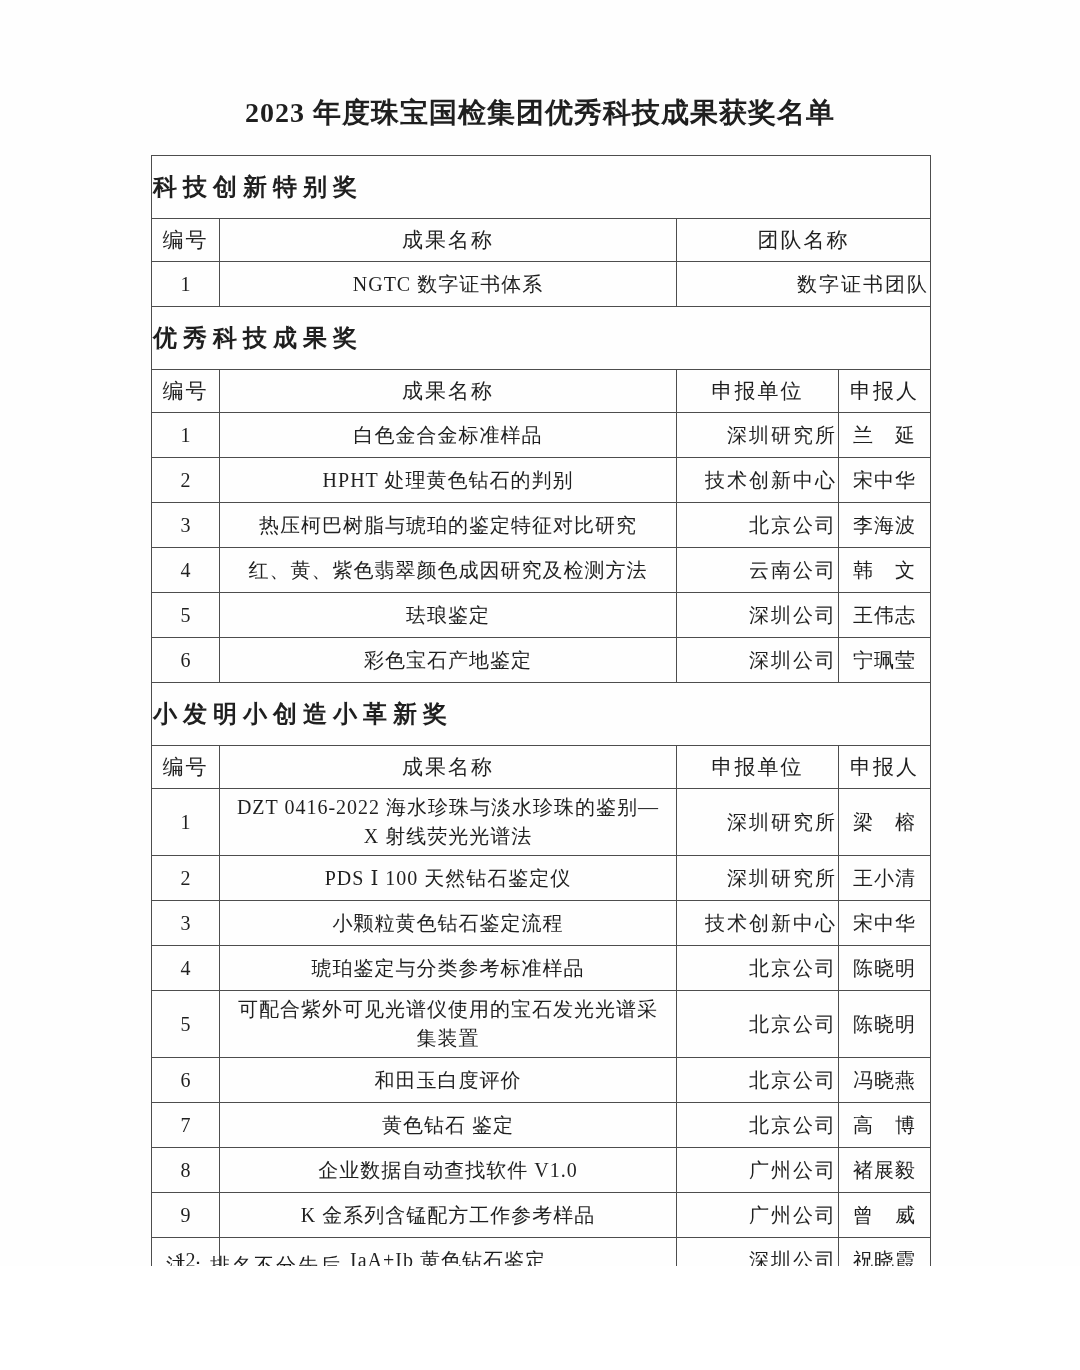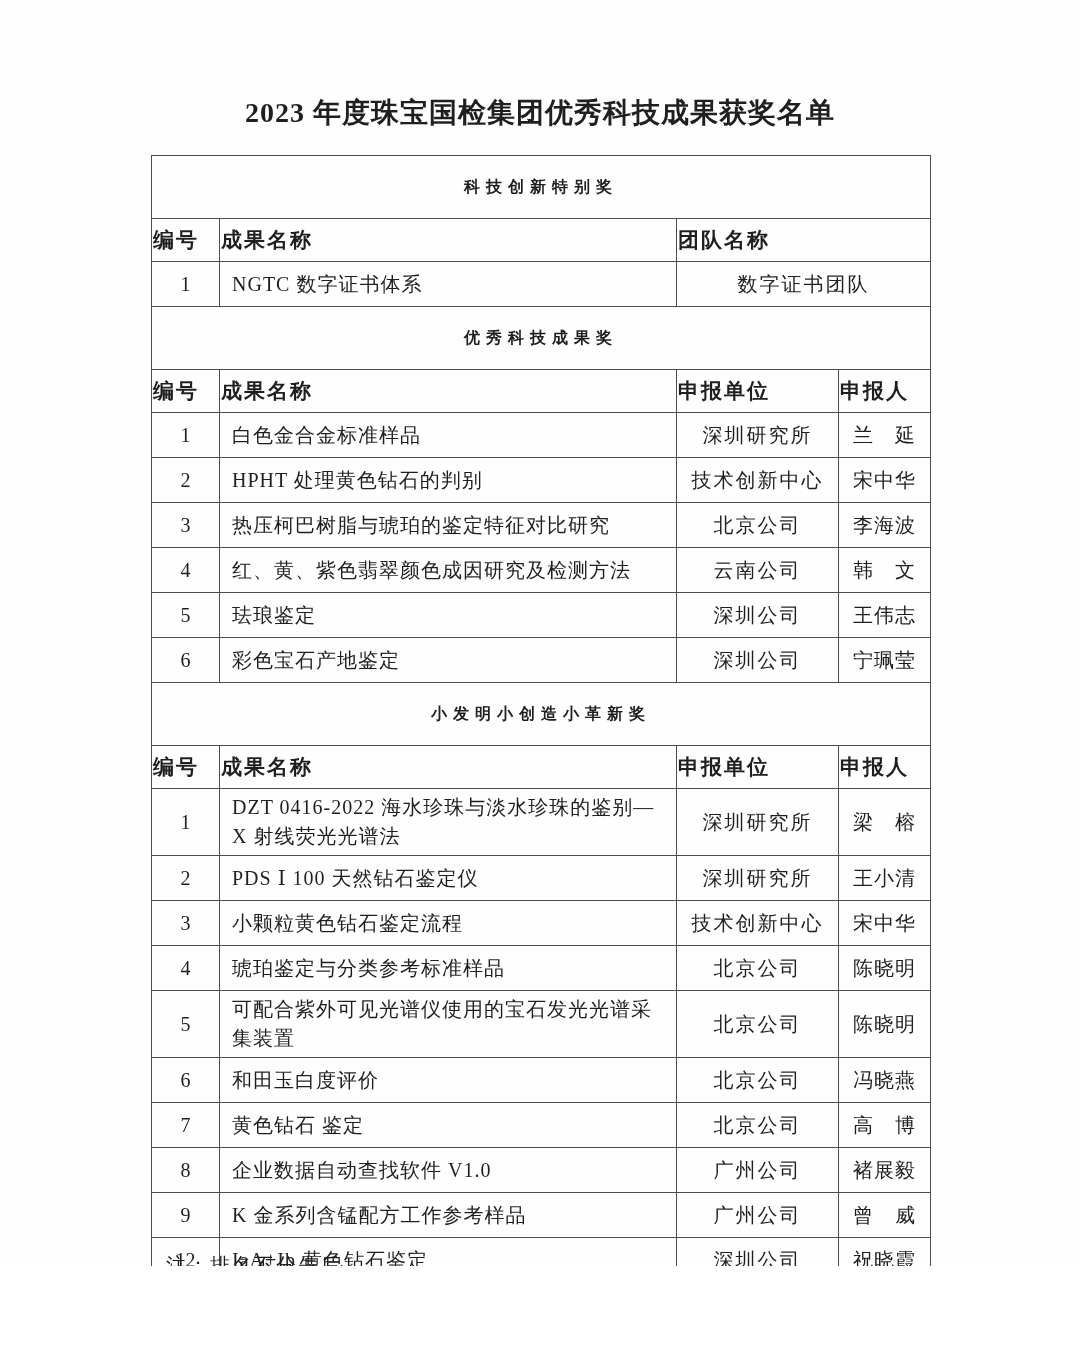--- a/index.html
+++ b/index.html
@@ -30,39 +30,38 @@
     border-collapse:collapse;
     table-layout:fixed;
   }
   .award-table td, .award-table th {
     border:1px solid #4d4d4d;
     vertical-align:middle;
     overflow:hidden;
   }
   tr.band-row td {
     height:60px;
-    text-align:center;
     font-weight:bold;
-    font-size:16px;
+    font-size:24px;
     letter-spacing:6px;
   }
   tr.header-row th {
     height:40px;
     font-size:21px;
-    font-weight:bold;
-    text-align:left;
+    font-weight:normal;
+    text-align:center;
     letter-spacing:2px;
   }
   tr.data-row td {
     height:36px;
     font-size:20px;
   }
   td.cell-no { text-align:center; }
-  td.cell-name { text-align:left; padding:4px 12px; line-height:1.45; letter-spacing:1px; }
-  td.cell-unit { text-align:center; letter-spacing:2px; }
+  td.cell-name { text-align:center; padding:4px 12px; line-height:1.45; letter-spacing:1px; }
+  td.cell-unit { text-align:right; letter-spacing:2px; }
   td.cell-person { text-align:center; letter-spacing:1px; }
   .footnote {
     position:absolute;
     top:1252px;
     left:166px;
     font-size:20px;
     letter-spacing:2px;
     text-align:right;
   }
 </style>

